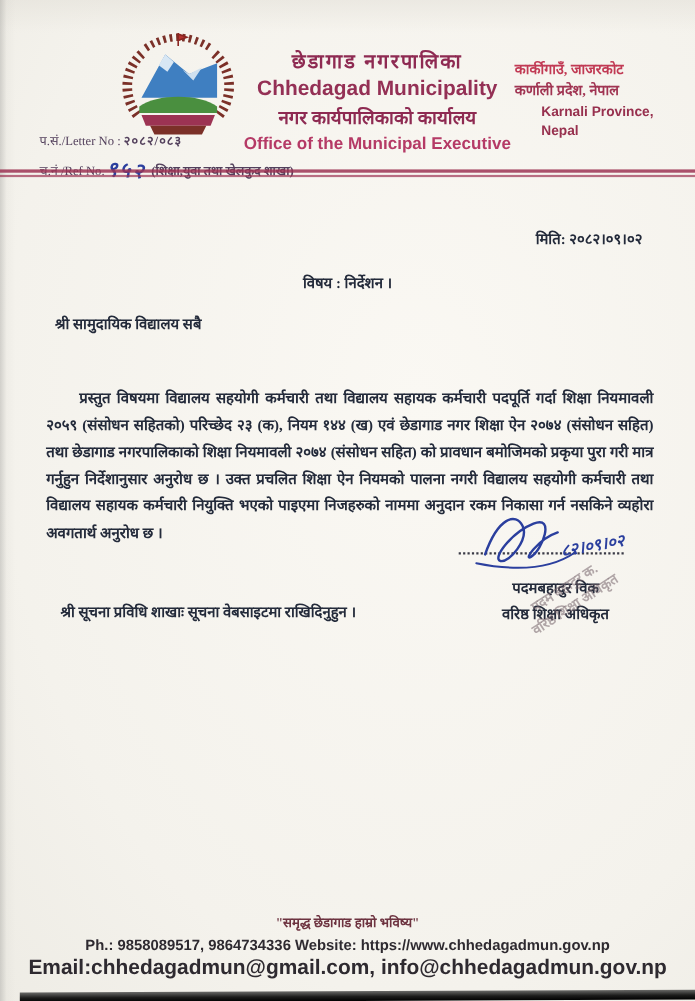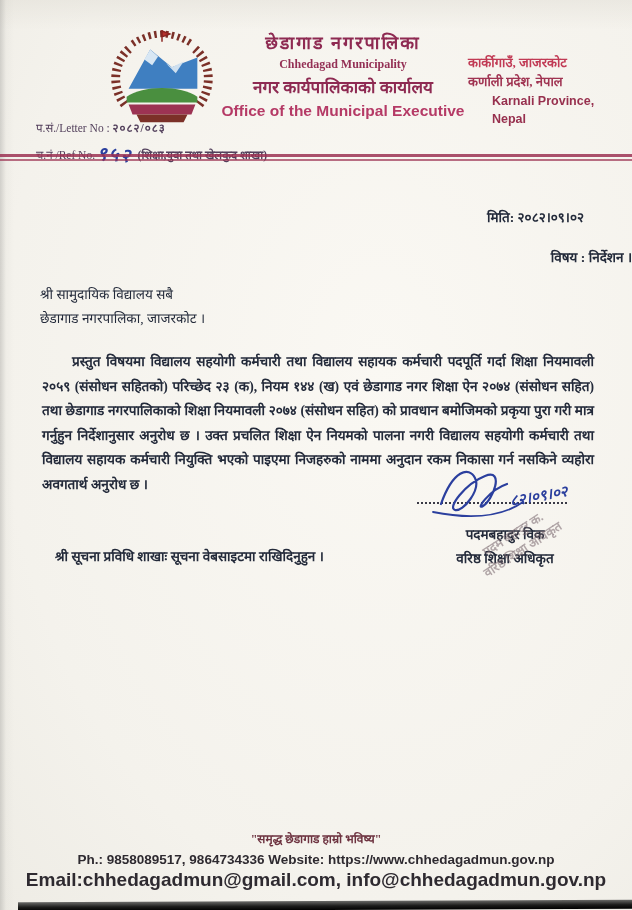--- a/index.html
+++ b/index.html
@@ -21,22 +21,22 @@
   .bottom-scan-edge {
     position: absolute; left: 18px; right: -4px; bottom: 0px; height: 9px;
     background: linear-gradient(180deg, #6a6a68, #1c1c1b 55%, #000);
     transform: rotate(-0.25deg);
   }
 
   
   .header { position: absolute; top: 24px; left: 0; width: 100%; }
   .logo { position: absolute; left: 103px; top: 4px; width: 118px; height: 108px; }
   .head-center { position: absolute; left: 218px; top: 6px; width: 250px; text-align: center; }
-  .muni-np  { font-size: 18px; font-weight: bold; color: #8e2a52; letter-spacing: 2px; }
-  .muni-en  { font-size: 12px; font-weight: bold; color: #943055; font-family: Liberation Serif, serif; margin-top: 3px; }
+  .muni-np  { font-size: 18px; font-weight: bold; color: #8e2a52; letter-spacing: 2px; margin-top: 13px; }
+  .muni-en  { font-size: 19px; font-weight: bold; color: #943055; font-family: Liberation Sans, sans-serif; margin-top: 3px; }
   .office-np{ font-size: 17px; font-weight: bold; color: #8e2a52; margin-top: 3px; }
   .office-en{ font-size: 15.5px; font-weight: bold; color: #b53a66; font-family: "Liberation Sans", sans-serif; margin-top: 4px; }
   .head-right { position: absolute; left: 468px; top: 30px; width: 160px; line-height: 1.45; }
   .addr-np1 { font-size: 13px; font-weight: bold; color: #c13a54; }
   .addr-en1 { font-size: 12.5px; font-weight: bold; color: #97304e; font-family: "Liberation Sans", sans-serif; }
   .addr-np2 { font-size: 13px; font-weight: bold; color: #a03452; }
   .addr-en2 { font-size: 12.5px; font-weight: bold; color: #97304e; font-family: "Liberation Sans", sans-serif; padding-left: 24px; }
 
   .ref-block { position: absolute; left: 36px; top: 92px; font-size: 11.5px; color: #4a3550; }
   .ref-row { margin-top: 4px; white-space: nowrap; }
@@ -48,22 +48,22 @@
     font-style: italic; margin: 0 2px;
   }
   .ref-branch { font-weight: bold; color: #53405c; }
 
   .double-rule { position: absolute; left: 0; top: 154px; width: 100%; }
   .rule-a { height: 3px; background: #9c3353; opacity: .85; }
   .rule-b { height: 2px; background: #9c3353; margin-top: 2px; opacity: .7; }
 
   
   .date-line { position: absolute; right: 48px; top: 208px; font-size: 13.5px; font-weight: bold; }
-  .subject-line { position: absolute; left: 0; top: 248px; width: 100%; text-align: right; font-size: 13.5px; font-weight: bold; }
-  .addressee { position: absolute; left: 40px; top: 283px; font-size: 13.5px; font-weight: normal; line-height: 24px; }
+  .subject-line { position: absolute; left: 0; top: 248px; width: 100%; text-align: center; font-size: 13.5px; font-weight: bold; }
+  .addressee { position: absolute; left: 50px; top: 283px; font-size: 13.5px; font-weight: bold; line-height: 24px; }
   .body-par {
     position: absolute; left: 42px; top: 350px; width: 552px;
     font-size: 13.6px; font-weight: bold; line-height: 24.5px;
     text-align: justify; text-indent: 30px;
   }
 
   
   .sig-block { position: absolute; left: 405px; top: 462px; width: 200px; text-align: center; }
   .sig-scribble { position: absolute; left: 18px; top: -2px; width: 185px; height: 62px; }
   .sig-dots { margin-top: 40px; border-bottom: 2px dotted #3a3a46; width: 150px; margin-left: 12px; }
@@ -143,21 +143,20 @@
 
 <div class="date-line">
   <span>मिति:</span>
   <span>२०८२।०९।०२</span>
 </div>
 
 <div class="subject-line">विषय : निर्देशन  ।</div>
 
 <div class="addressee">
   <div>श्री सामुदायिक विद्यालय सबै</div>
-  <div>छेडागाड नगरपालिका, जाजरकोट  ।</div>
 </div>
 
 <p class="body-par">प्रस्तुत विषयमा विद्यालय सहयोगी कर्मचारी तथा विद्यालय सहायक कर्मचारी पदपूर्ति गर्दा शिक्षा नियमावली २०५९ (संसोधन सहितको) परिच्छेद २३ (क), नियम १४४ (ख) एवं छेडागाड नगर शिक्षा ऐन २०७४ (संसोधन सहित) तथा छेडागाड नगरपालिकाको शिक्षा नियमावली २०७४ (संसोधन सहित) को प्रावधान बमोजिमको प्रकृया पुरा गरी मात्र गर्नुहुन निर्देशानुसार अनुरोध छ । उक्त प्रचलित शिक्षा ऐन नियमको पालना नगरी विद्यालय सहयोगी कर्मचारी तथा विद्यालय सहायक कर्मचारी नियुक्ति भएको पाइएमा निजहरुको नाममा अनुदान रकम निकासा गर्न नसकिने व्यहोरा अवगतार्थ अनुरोध छ ।</p>
 
 <div class="sig-block">
   <svg class="sig-scribble" viewBox="0 0 185 62">
     <path d="M18,44 C30,10 46,6 52,18 C58,30 40,52 32,50 C24,48 42,24 62,16 C82,8 70,40 60,46 C52,51 66,30 84,24" fill="none" stroke="#2b3f9e" stroke-width="2.2" stroke-linecap="round"></path>
     <path d="M10,52 C50,60 80,56 100,42" fill="none" stroke="#2b3f9e" stroke-width="1.8" stroke-linecap="round"></path>
     <text x="88" y="46" transform="rotate(-10 88 46)" font-size="15" fill="#2b3f9e" font-style="italic" font-weight="bold">८२।०९।०२</text>
   </svg>

